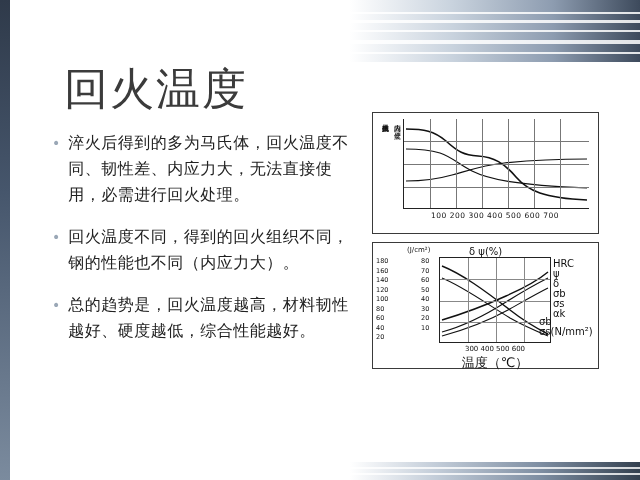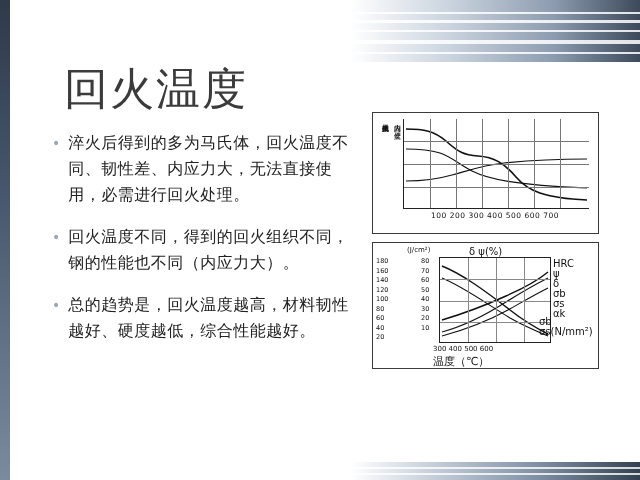--- a/index.html
+++ b/index.html
@@ -124,25 +124,25 @@
     border:1px solid #222;box-sizing:border-box;
   }
   .f2-plot .vline{position:absolute;top:0;bottom:0;width:1px;background:#888;}
   .f2-plot .hline{position:absolute;left:0;right:0;height:1px;background:#888;}
   .f2-rlab{
     position:absolute;left:180px;top:16px;width:42px;
     font-size:10px;color:#111;line-height:10px;
   }
   .f2-xticks{
     position:absolute;left:60px;top:102px;width:124px;
-    font-size:7px;color:#111;text-align:left;
+    font-size:7px;color:#111;text-align:center;
   }
   .f2-xlab{
     position:absolute;left:60px;top:111px;width:124px;
-    font-size:11px;color:#111;
+    font-size:13px;color:#111;text-align:center;
   }
   svg{display:block;}
 </style>
 </head>
 <body>
 
 <div class="slide">
 
   <div class="left-band"></div>
 

